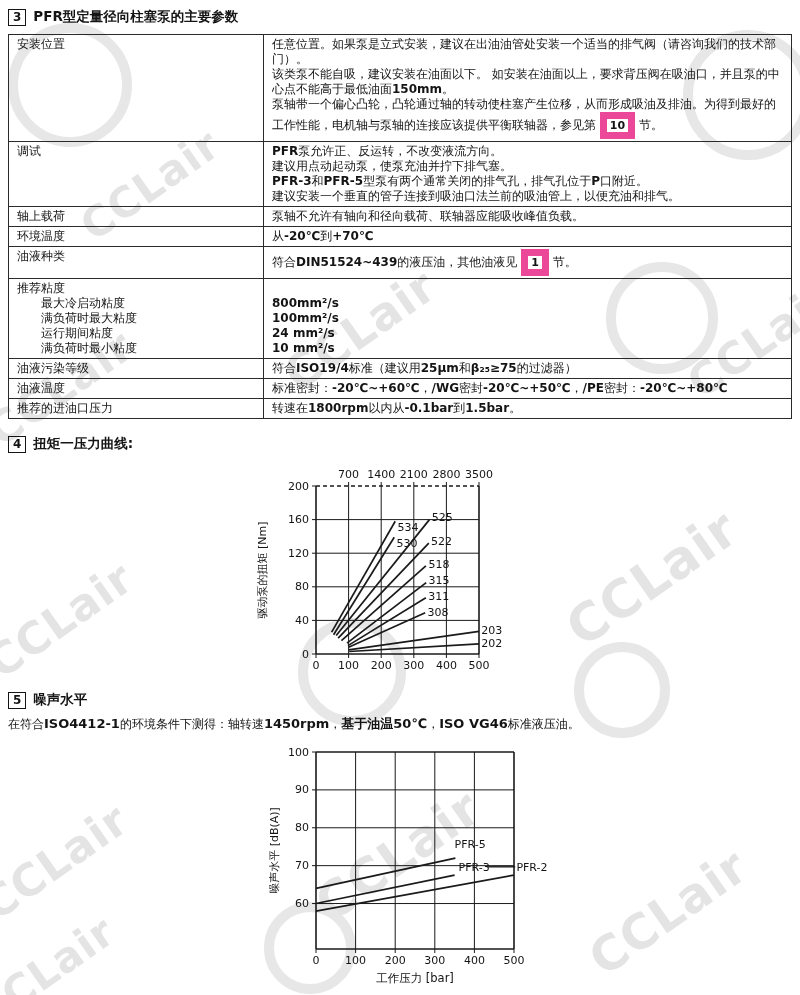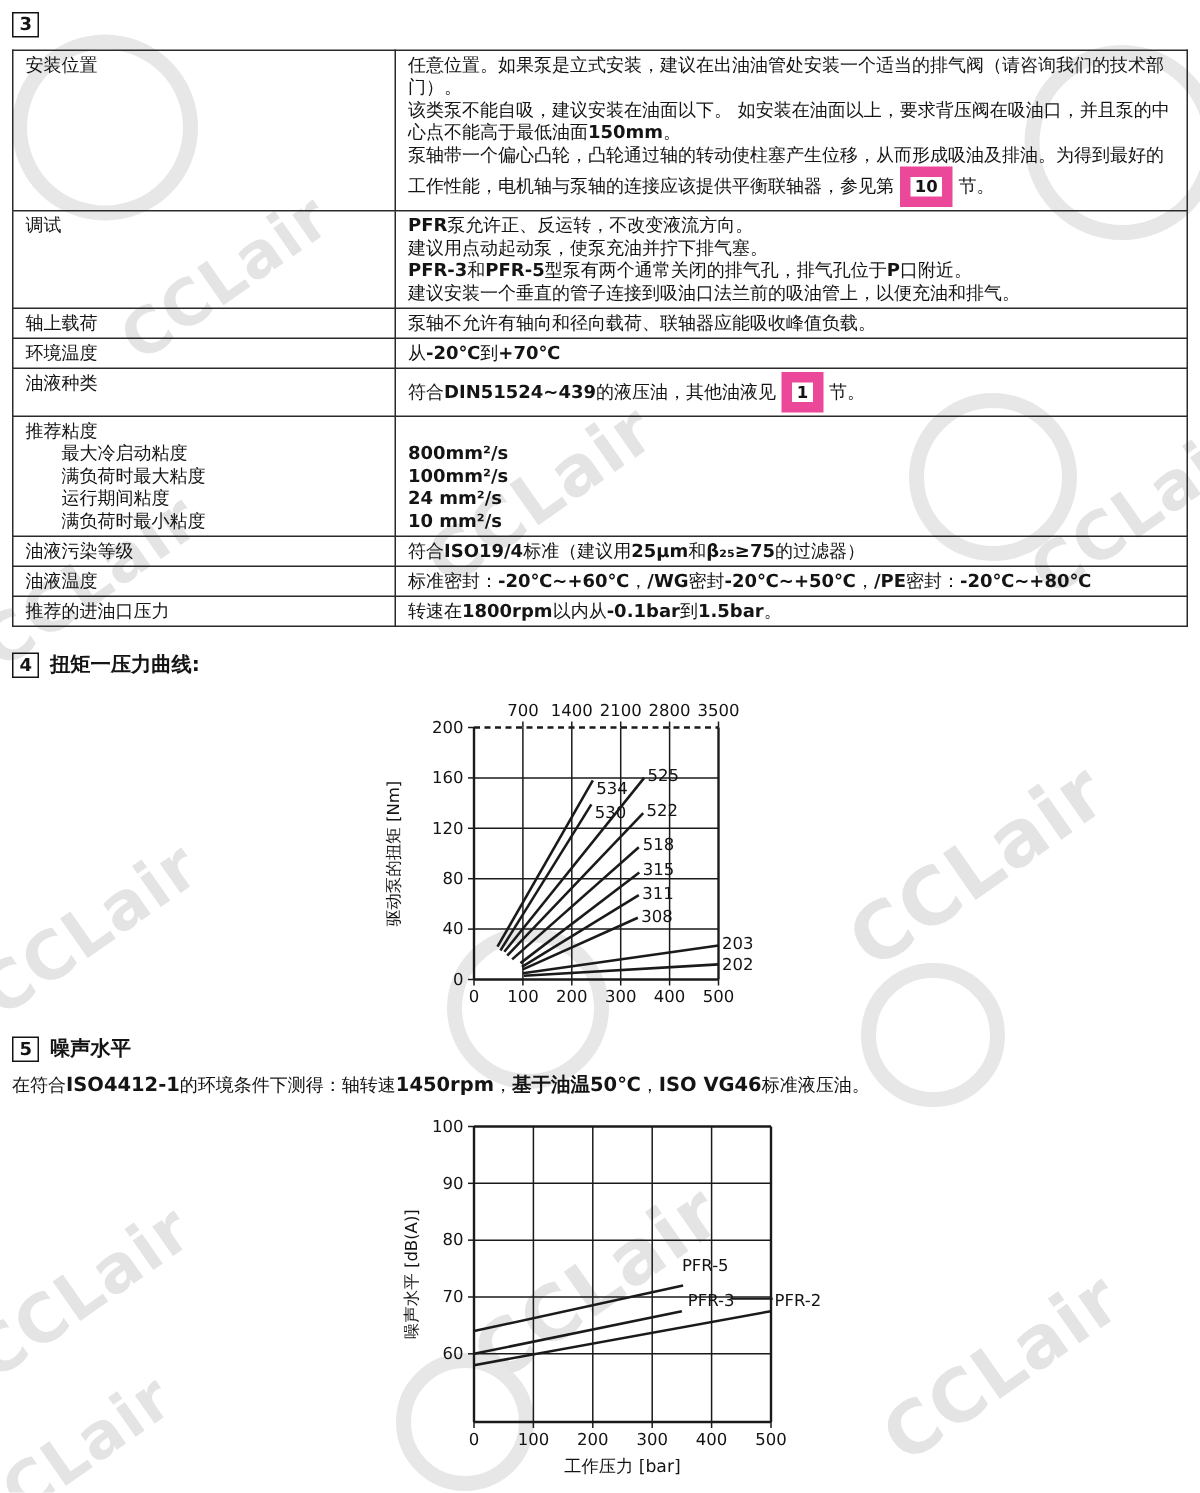--- a/index.html
+++ b/index.html
@@ -47,20 +47,21 @@
     <div class="wm wm-text" style="font-size: 50px; left: 398px; top: 856px;">CCLair</div>
     <div class="wm wm-ring" style="width: 72px; height: 72px; left: 310px; top: 948px;"></div>
     <div class="wm wm-text" style="font-size: 48px; left: 668px; top: 912px;">CCLair</div>
     <div class="wm wm-text" style="font-size: 42px; left: 45px; top: 972px;">CCLair</div>
   </div>
 
 <div class="content">
 
   <div class="sec-head">
     <span class="secnum">3</span>
+    <span>PFR型定量径向柱塞泵的主要参数</span>
   </div>
 
   <table class="params">
     <tbody id="params-tbody">
         <tr>
           <td class="lbl">安装位置</td>
           <td>任意位置。如果泵是立式安装，建议在出油油管处安装一个适当的排气阀（请咨询我们的技术部门）。<br>该类泵不能自吸，建议安装在油面以下。 如安装在油面以上，要求背压阀在吸油口，并且泵的中心点不能高于最低油面<b>150mm</b>。<br>泵轴带一个偏心凸轮，凸轮通过轴的转动使柱塞产生位移，从而形成吸油及排油。为得到最好的工作性能，电机轴与泵轴的连接应该提供平衡联轴器，参见第 <span class="boxnum">10</span> 节。</td>
         </tr>
         <tr class="row-pad-lg">
           <td class="lbl">调试</td>

